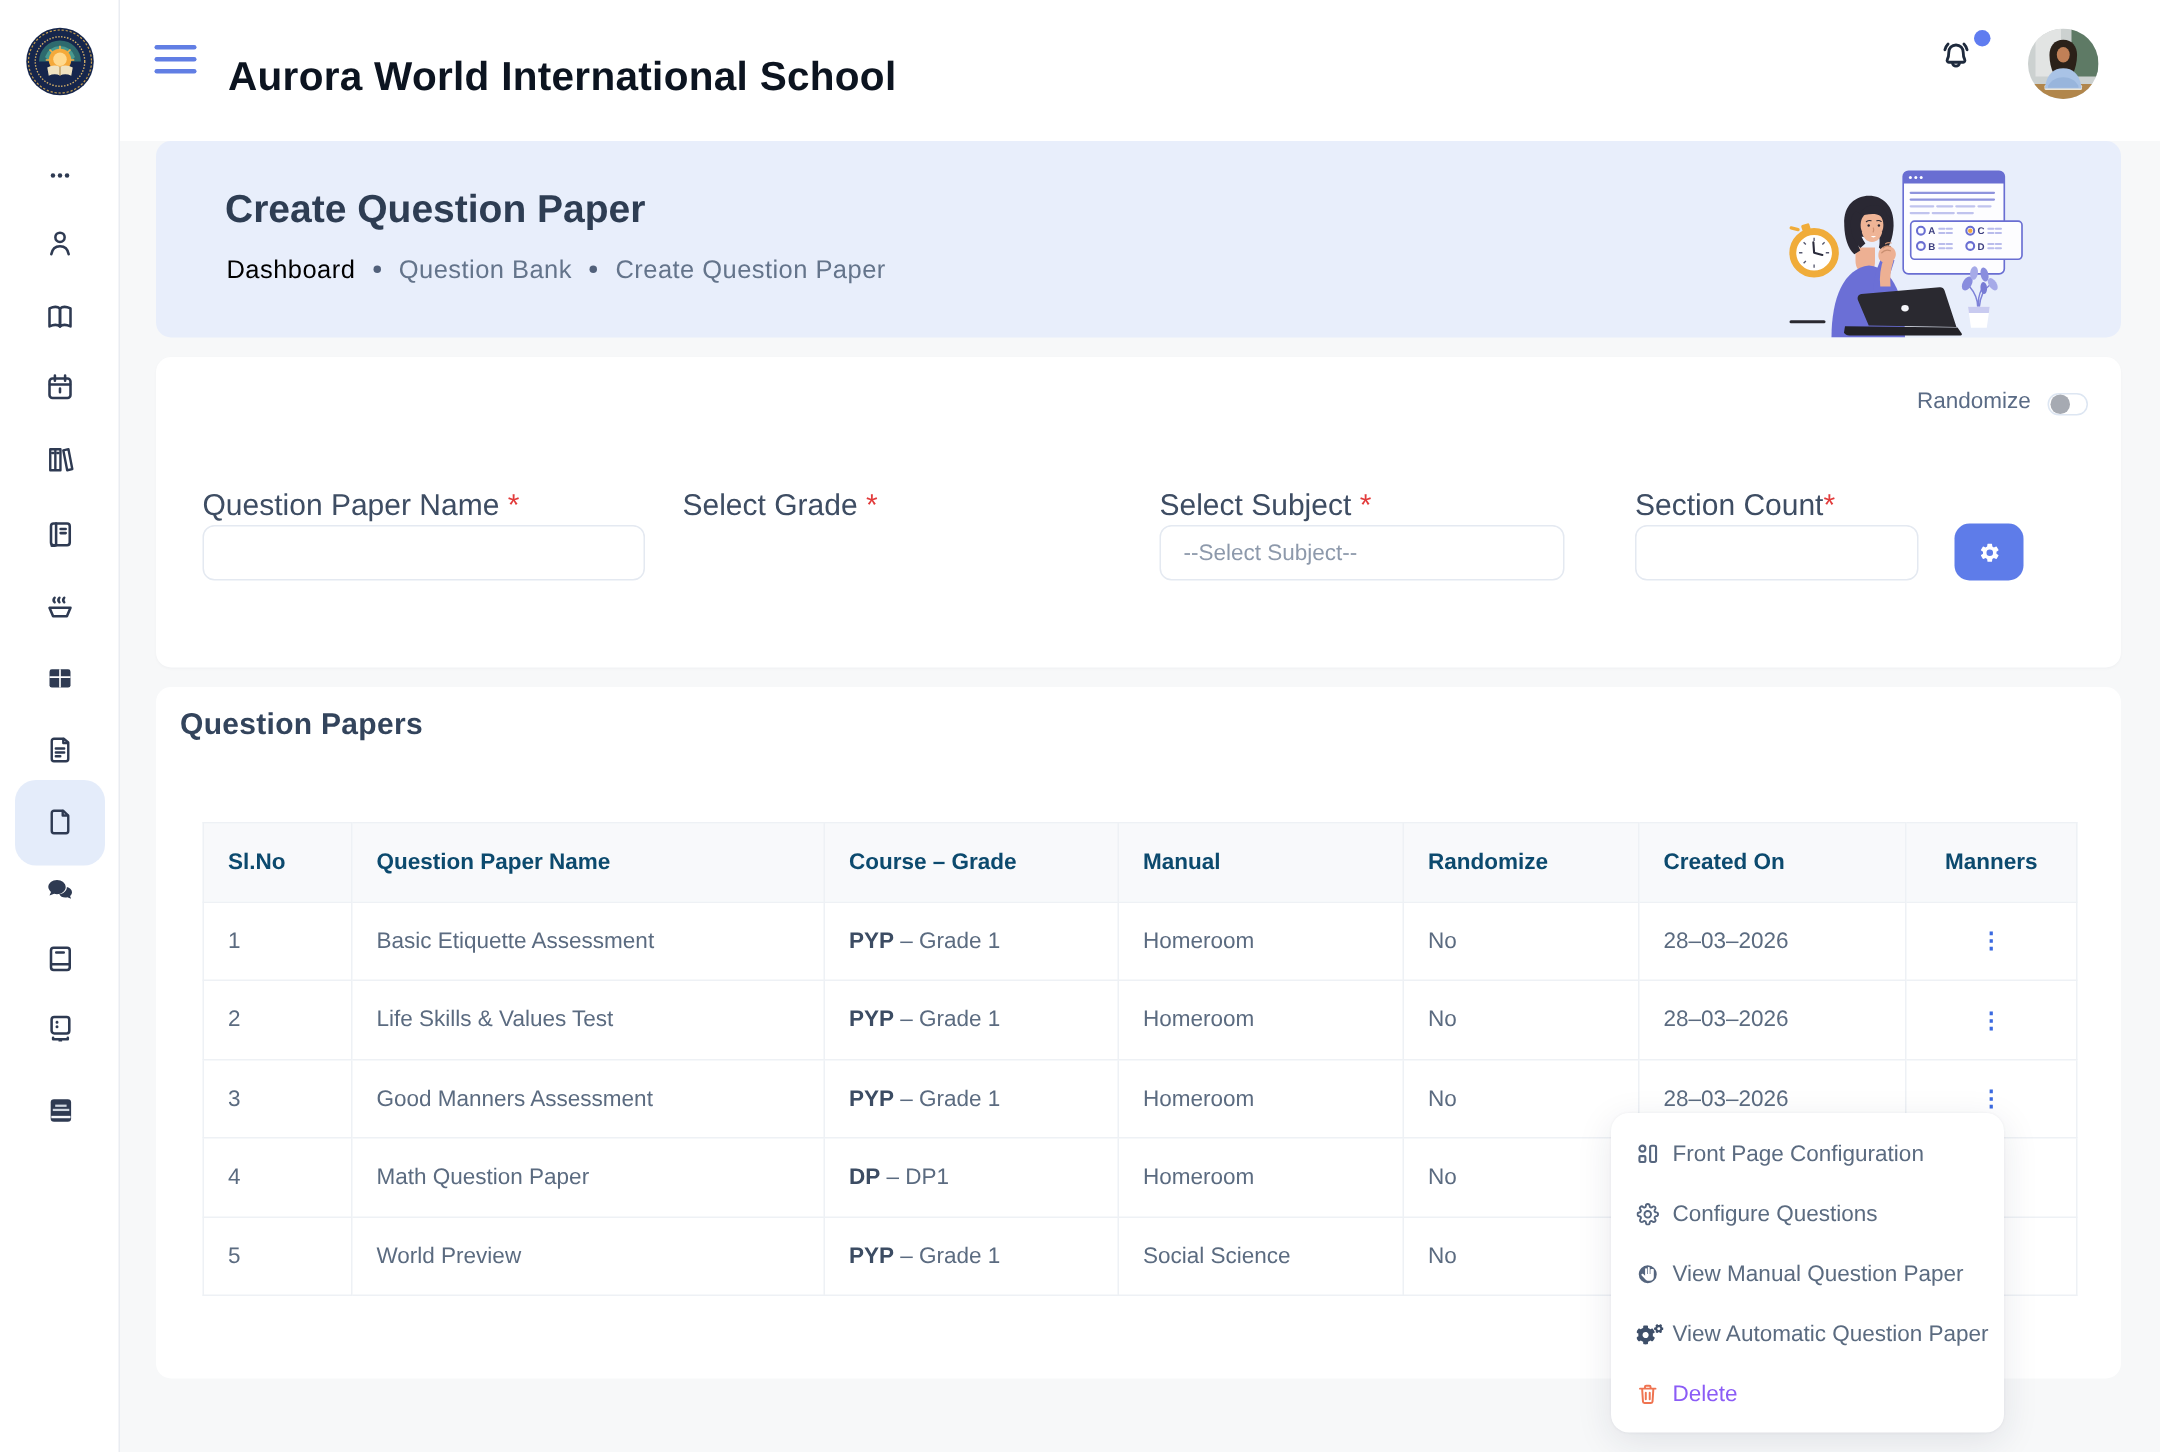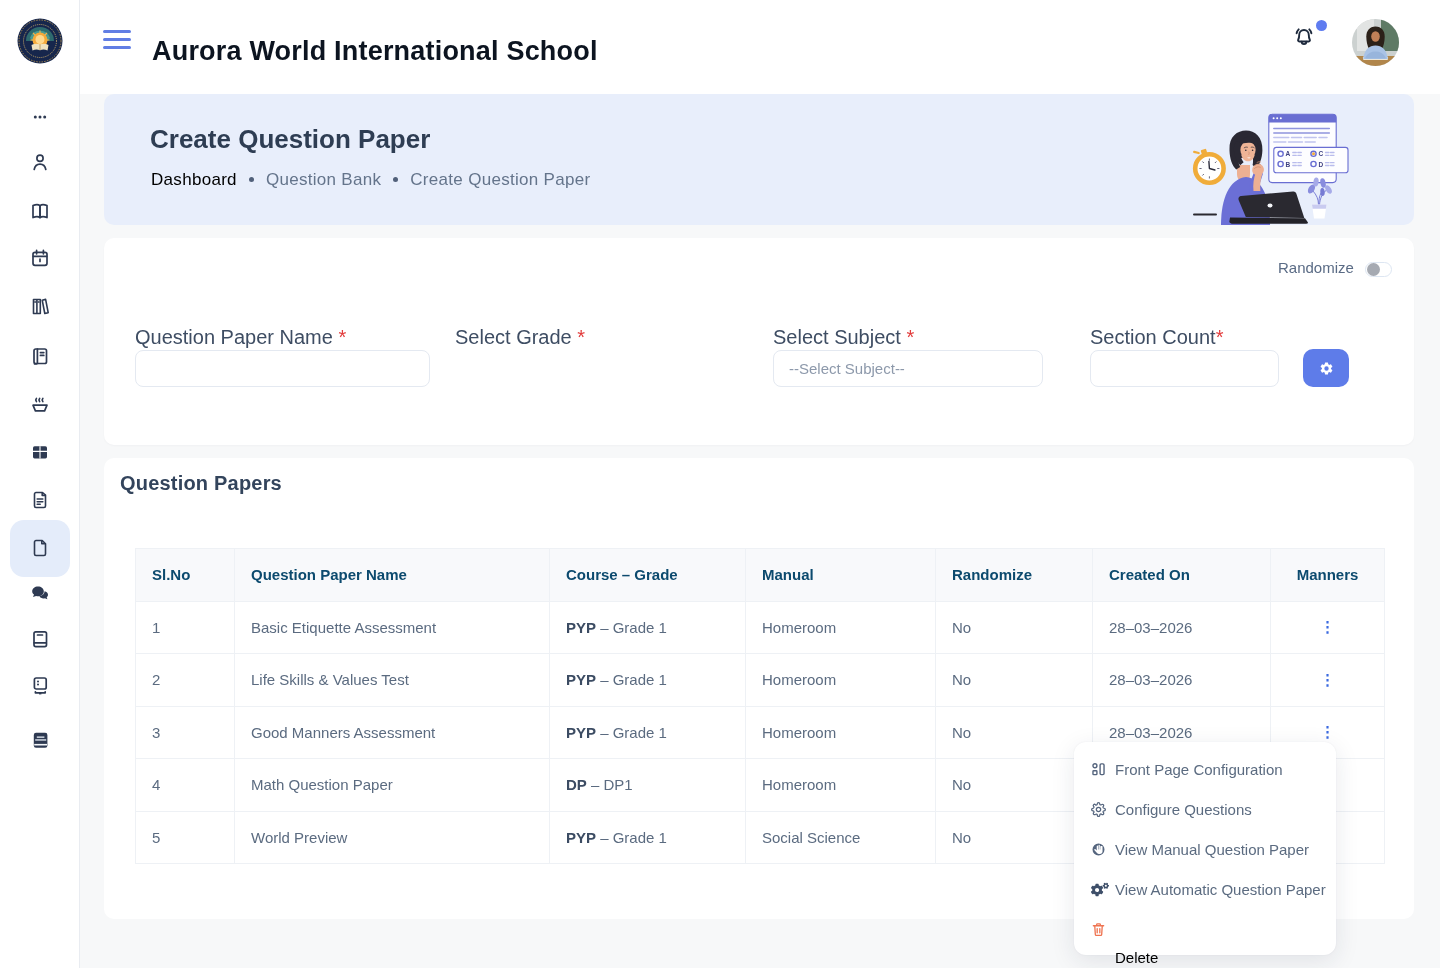--- a/index.html
+++ b/index.html
@@ -43,21 +43,21 @@
 th { height:52.5px; background:#f8f9fb; color:#0c4a6e; font-weight:bold; }
 td { height:52.5px; color:#5b6b80; background:#fff; font-weight:normal; }
 td b { color:#3c4c63; }
 .dots3 { color:#3b6ae0; font-weight:bold; letter-spacing:0; font-size:15px; text-align:center; padding:0; }
 
 
 #menu { position:absolute; left:1074px; top:742px; width:262px; height:213px; background:#fff; border-radius:12px; box-shadow:0 6px 24px rgba(30,40,70,0.10), 0 0 2px rgba(30,40,70,0.06); z-index:10; }
 .mitem { position:absolute; left:0; height:40px; width:262px; }
 .mitem svg { position:absolute; left:17px; top:12px; }
 .mitem span { position:absolute; left:41px; top:11px; font-size:15px; color:#5b6b80; }
-.mdel span { color:#000000;margin-top:28px; }
+.mdel span { color:#8b5cf6; }
 </style>
 </head>
 <body>
 
 <div id="sidebar">
   <svg class="sicon" style="top:41px;width:46px;height:46px" viewBox="0 0 46 46">
     <circle cx="23" cy="23" r="22.5" fill="#16264c"></circle>
     <circle cx="23" cy="23" r="21" fill="none" stroke="#c8a050" stroke-width="0.8" stroke-dasharray="1.5 1.2"></circle>
     <circle cx="23" cy="23" r="16.5" fill="none" stroke="#d4b068" stroke-width="0.9" stroke-dasharray="1 1"></circle>
     <path d="M9 23a14 14 0 0 1 28 0z" fill="#2e6a6e"></path>

